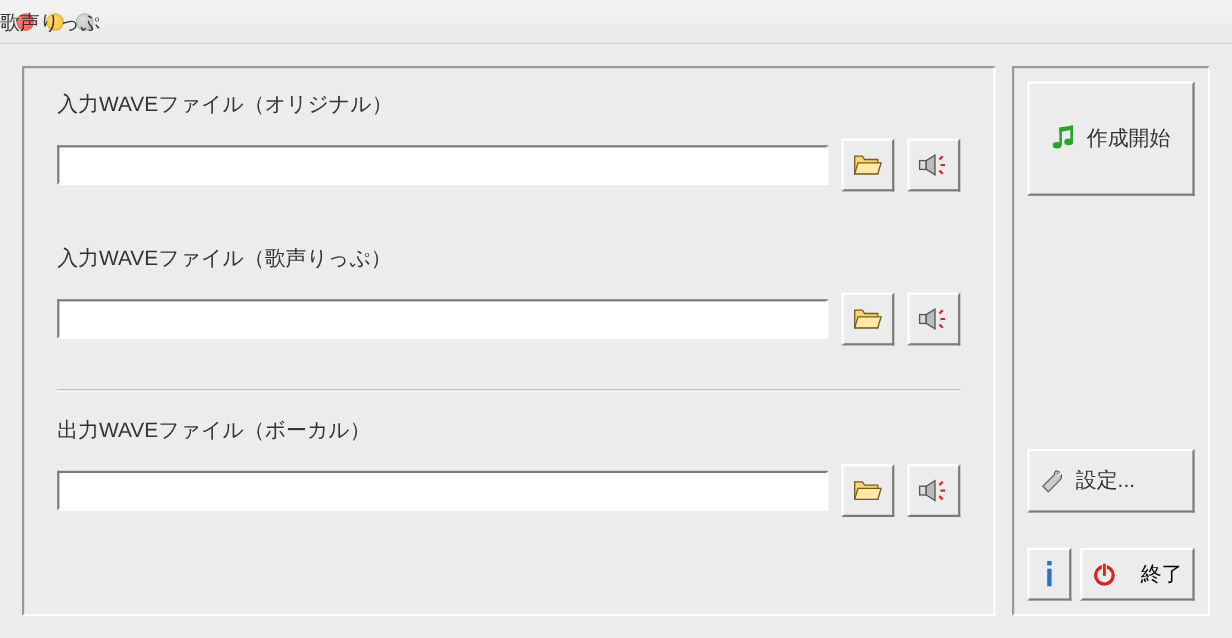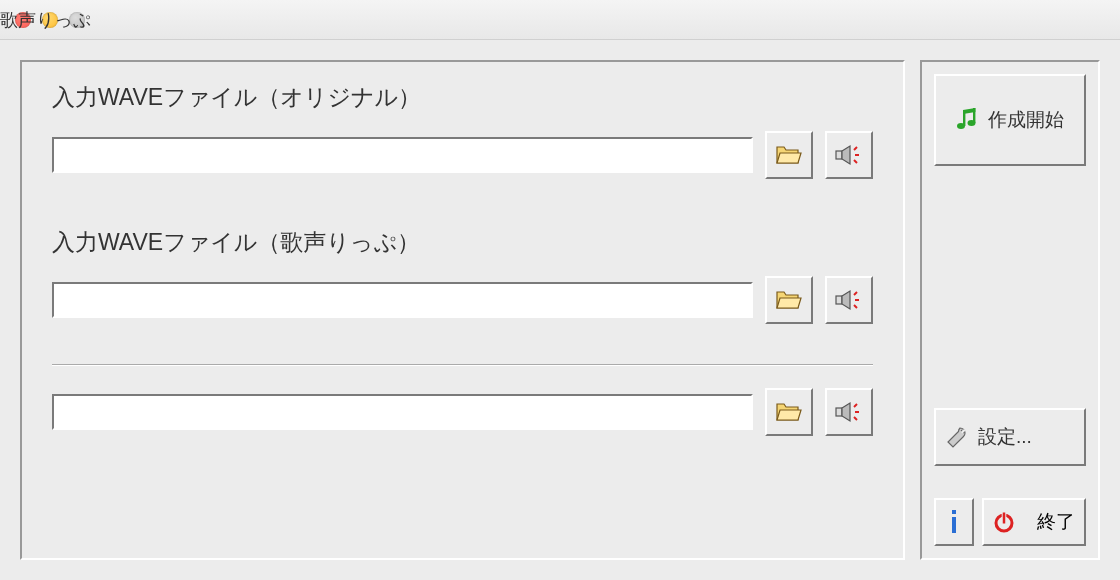--- a/index.html
+++ b/index.html
@@ -51,21 +51,21 @@
       border-color: #999 #fff #fff #999;
       background: #ececec;
       padding: 20px 30px;
       display: flex;
       flex-direction: column;
       gap: 0;
     }
     .section { margin-bottom: 10px; }
     .section-label {
       color: #333;
-      font-size: 23px;
+      font-size: 19px;
       margin-bottom: 18px;
     }
     .input-row {
       display: flex;
       align-items: center;
       gap: 12px;
     }
     .text-input {
       flex: 1;
       height: 36px;
@@ -109,21 +109,21 @@
       background: #ececec;
       display: flex;
       align-items: center;
       justify-content: flex-start;
       padding: 0 10px;
       gap: 10px;
       cursor: pointer;
       font-size: 19px;
       color: #333;
     }
-    .text-btn.tall { height: 92px; justify-content: center; }
+    .text-btn.tall { height: 104px; justify-content: center; }
     .spacer { flex: 1; }
     .bottom-row {
       display: flex;
       gap: 8px;
       margin-top: 10px;
     }
     .info-btn {
       width: 40px;
       height: 48px;
       border: 2px solid;
@@ -206,20 +206,21 @@
             <line x1="20" y1="11" x2="24" y2="11" stroke="#d22" stroke-width="2"></line>
             <line x1="19" y1="16" x2="22" y2="19" stroke="#d22" stroke-width="2"></line>
           </svg>
         </div>
       </div>
     </div>
 
     <div class="divider"></div>
 
     <div class="section">
+      <div class="section-label">出力WAVEファイル（ボーカル）</div>
       <div class="input-row">
         <input class="text-input" type="text" value="" style="">
         <div class="icon-btn">
           <svg width="26" height="20" viewBox="0 0 26 20">
             <polygon points="1,2 8,2 10,5 22,5 22,18 1,18" fill="#f5d574" stroke="#7a5a1a" stroke-width="1.2"></polygon>
             <polygon points="4,8 25,8 22,18 1,18" fill="#ffe9a8" stroke="#7a5a1a" stroke-width="1.2"></polygon>
           </svg>
         </div>
         <div class="icon-btn">
           <svg width="28" height="22" viewBox="0 0 28 22">

